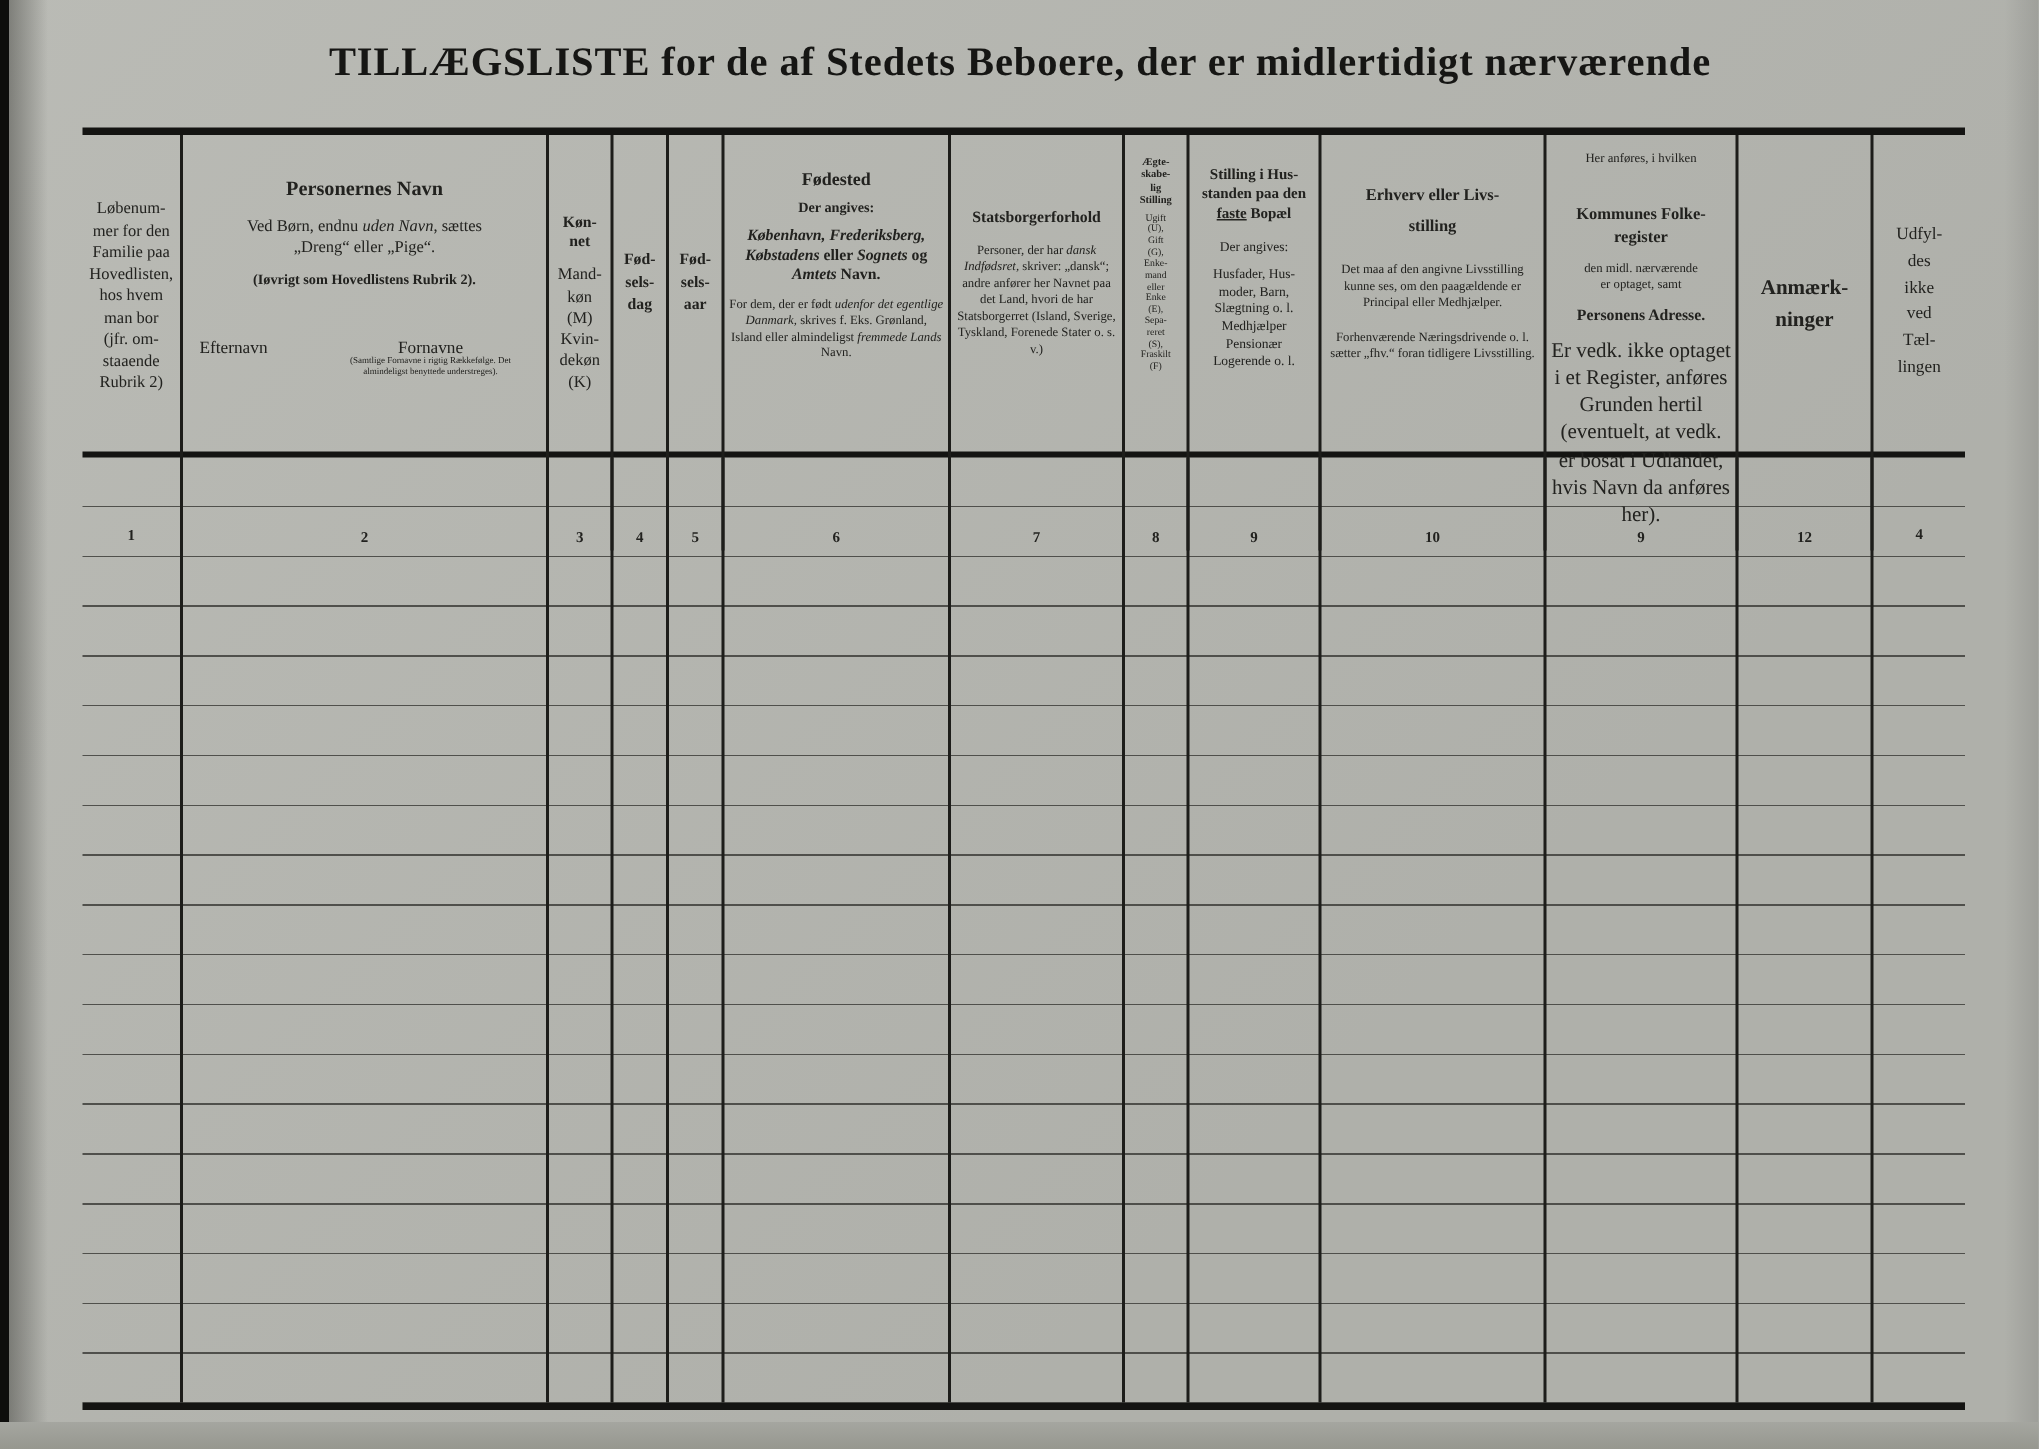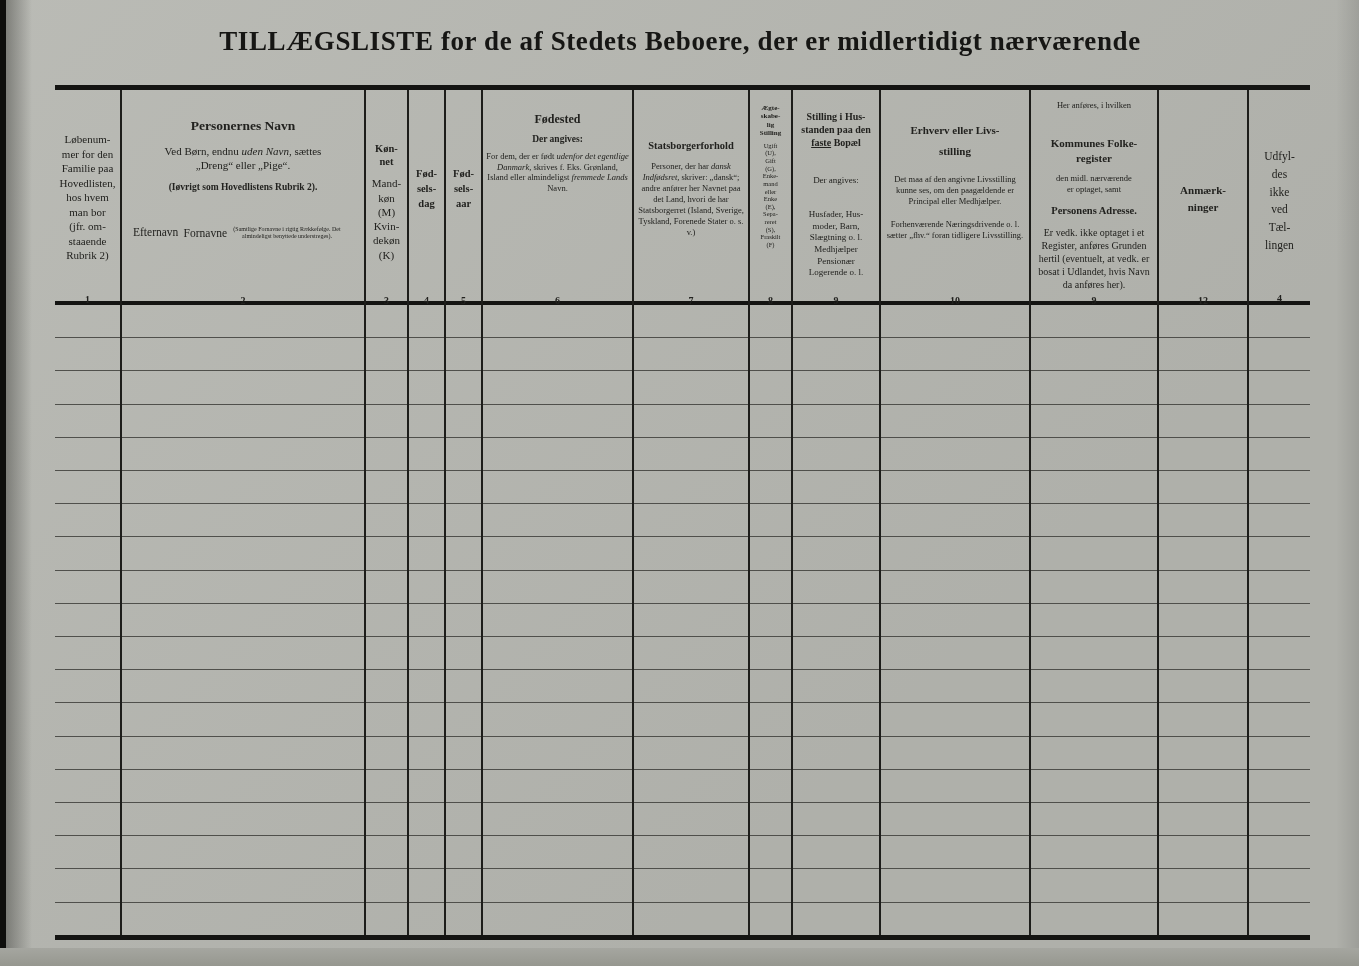--- a/index.html
+++ b/index.html
@@ -45,54 +45,54 @@
   .it{font-style:italic;}
   .u{text-decoration:underline;}
 
   
   .c1{padding-top:42px;font-size:11px;line-height:1.32;}
   .c2 .t{font-weight:bold;font-size:13.5px;margin-top:24px;}
   .c2 .n1{font-size:11px;margin-top:10px;line-height:1.3;}
   .c2 .n3{font-size:9.5px;font-weight:bold;margin-top:9px;}
   .c2 .names{display:flex;width:100%;align-items:flex-start;margin-top:34px;}
   .c2 .sur{font-size:11.5px;margin-left:8px;}
-  .c2 .forn{margin-left:auto;margin-right:14px;display:flex;flex-direction:row;align-items:center;}
+  .c2 .forn{margin-left:auto;margin-right:14px;display:flex;flex-direction:column;align-items:center;}
   .c2 .forn .fl{font-size:11.5px;}
   .c2 .forn .fn{font-size:6px;line-height:1.25;max-width:120px;}
   .c3{padding-top:52px;}
   .c3 .t{font-weight:bold;font-size:10.5px;line-height:1.25;}
   .c3 .s{font-size:11px;line-height:1.3;margin-top:8px;}
   .c4,.c5{padding-top:76px;}
   .c4 .t,.c5 .t{font-weight:bold;font-size:10.5px;line-height:1.45;}
   .c6{padding-top:22px;}
   .c6 .t{font-weight:bold;font-size:12px;}
   .c6 .lead{font-size:9.5px;font-weight:bold;margin-top:7px;}
   .c6 .p1{font-size:10.5px;line-height:1.25;margin-top:7px;font-weight:bold;}
   .c6 .p2{font-size:8.5px;line-height:1.25;margin-top:7px;}
   .c7{padding-top:50px;}
   .c7 .t{font-weight:bold;font-size:10.5px;}
   .c7 .p{font-size:8.5px;line-height:1.3;margin-top:10px;}
   .c8{padding-top:14px;}
   .c8 .t{font-weight:bold;font-size:7px;line-height:1.2;}
   .c8 .s{font-size:6.5px;line-height:1.18;margin-top:4px;}
-  .c9{padding-top:20px;gap:16px;}
+  .c9{padding-top:20px;}
   .c9 .t{font-weight:bold;font-size:10px;line-height:1.3;}
   .c9 .lead{font-size:9px;margin-top:10px;}
   .c9 .p{font-size:9px;line-height:1.3;margin-top:8px;}
   .c10{padding-top:30px;}
   .c10 .t{font-weight:bold;font-size:11px;line-height:1.9;}
   .c10 .p{font-size:8.5px;line-height:1.3;margin-top:12px;}
   .c11{padding-top:10px;}
   .c11 .lead{font-size:8.5px;}
   .c11 .t{font-weight:bold;font-size:11px;line-height:1.4;margin-top:26px;}
   .c11 .mid{font-size:8.5px;line-height:1.3;margin-top:6px;}
   .c11 .t2{font-weight:bold;font-size:10.5px;margin-top:10px;}
-  .c11 .p{font-size:10px;line-height:1.3;margin-top:10px;}
+  .c11 .p{font-size:14px;line-height:1.3;margin-top:10px;}
   .c12{padding-top:92px;}
-  .c12 .t{font-weight:bold;font-size:11px;line-height:1.5;}
+  .c12 .t{font-weight:bold;font-size:14px;line-height:1.5;}
   .c13{padding-top:58px;font-size:11.5px;line-height:1.55;}
 
   .tbody{
     height:635px;box-sizing:border-box;border-bottom:5px solid #141412;
     background:repeating-linear-gradient(
       to bottom,
       rgba(0,0,0,0) 0px, rgba(0,0,0,0) 32.2px,
       rgba(62,62,58,0.85) 32.2px, rgba(62,62,58,0.85) 33.2px);
   }
   .bcol{box-sizing:border-box;border-right:2px solid #1d1d1a;height:100%;}
@@ -162,20 +162,21 @@
       <div class="hcell c5">
         <div class="t pre">Fød-
 sels-
 aar</div>
         <div class="num">5</div>
       </div>
 
       <div class="hcell c6">
         <div class="t">Fødested</div>
         <div class="lead">Der angives:</div>
+        <div class="p1"><span class="it">København, Frederiksberg, Købstadens</span><span> eller </span><span class="it">Sognets</span><span> og </span><span class="it">Amtets</span><span> Navn.</span></div>
         <div class="p2"><span>For dem, der er født </span><span class="it">udenfor det egentlige Danmark,</span><span> skrives f. Eks. Grønland, Island eller almindeligst </span><span class="it">fremmede Lands</span><span> Navn.</span></div>
         <div class="num">6</div>
       </div>
 
       <div class="hcell c7">
         <div class="t">Statsborgerforhold</div>
         <div class="p"><span>Personer, der har </span><span class="it">dansk Indfødsret,</span><span> skriver: „dansk“; andre anfører her Navnet paa det Land, hvori de har Statsborgerret (Island, Sverige, Tyskland, Forenede Stater o. s. v.)</span></div>
         <div class="num">7</div>
       </div>
 

